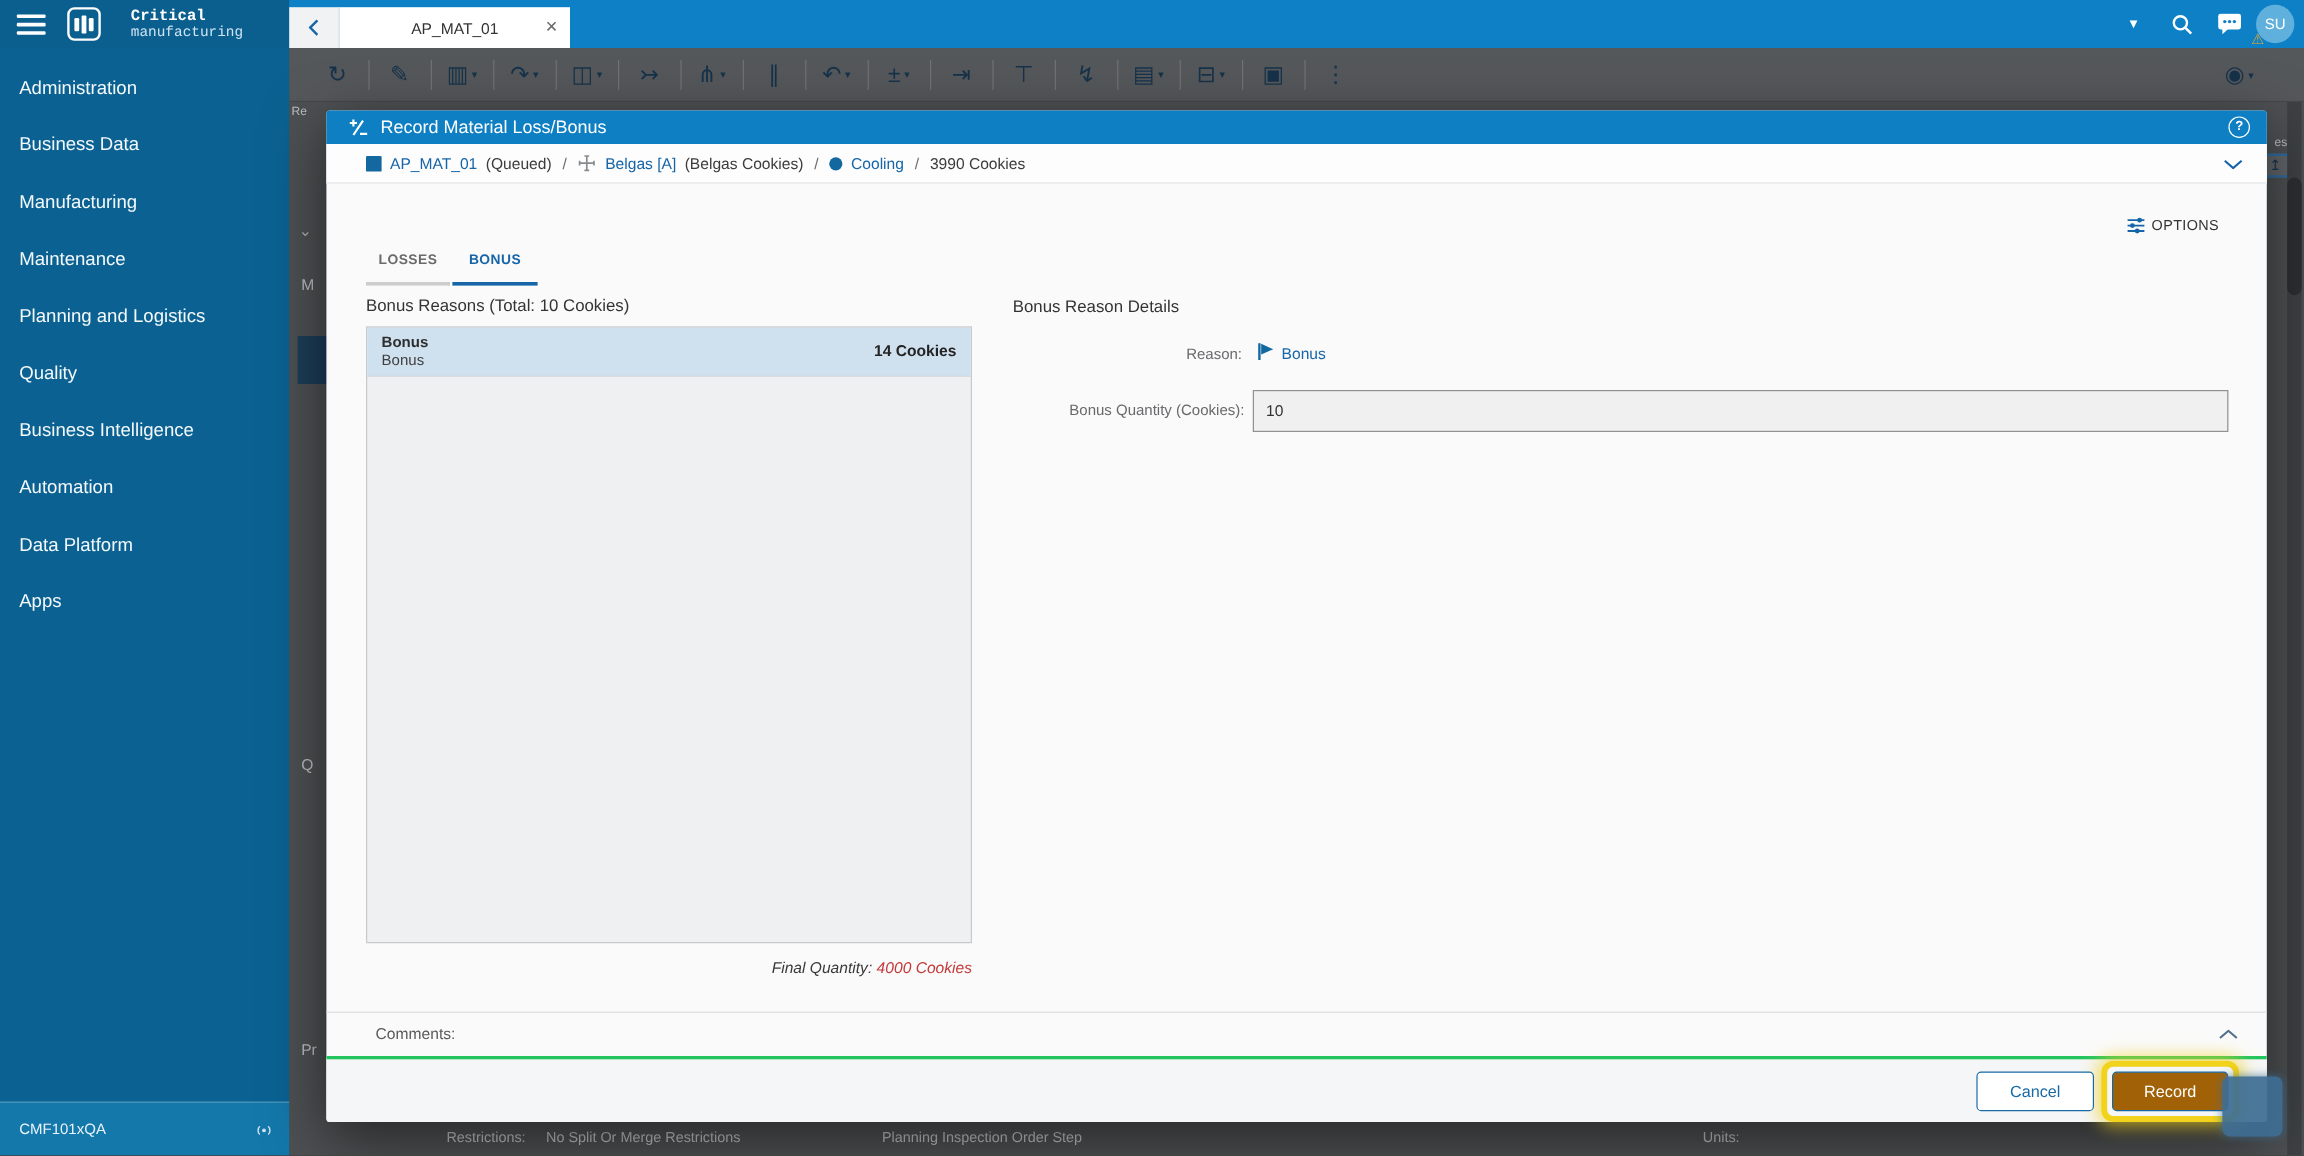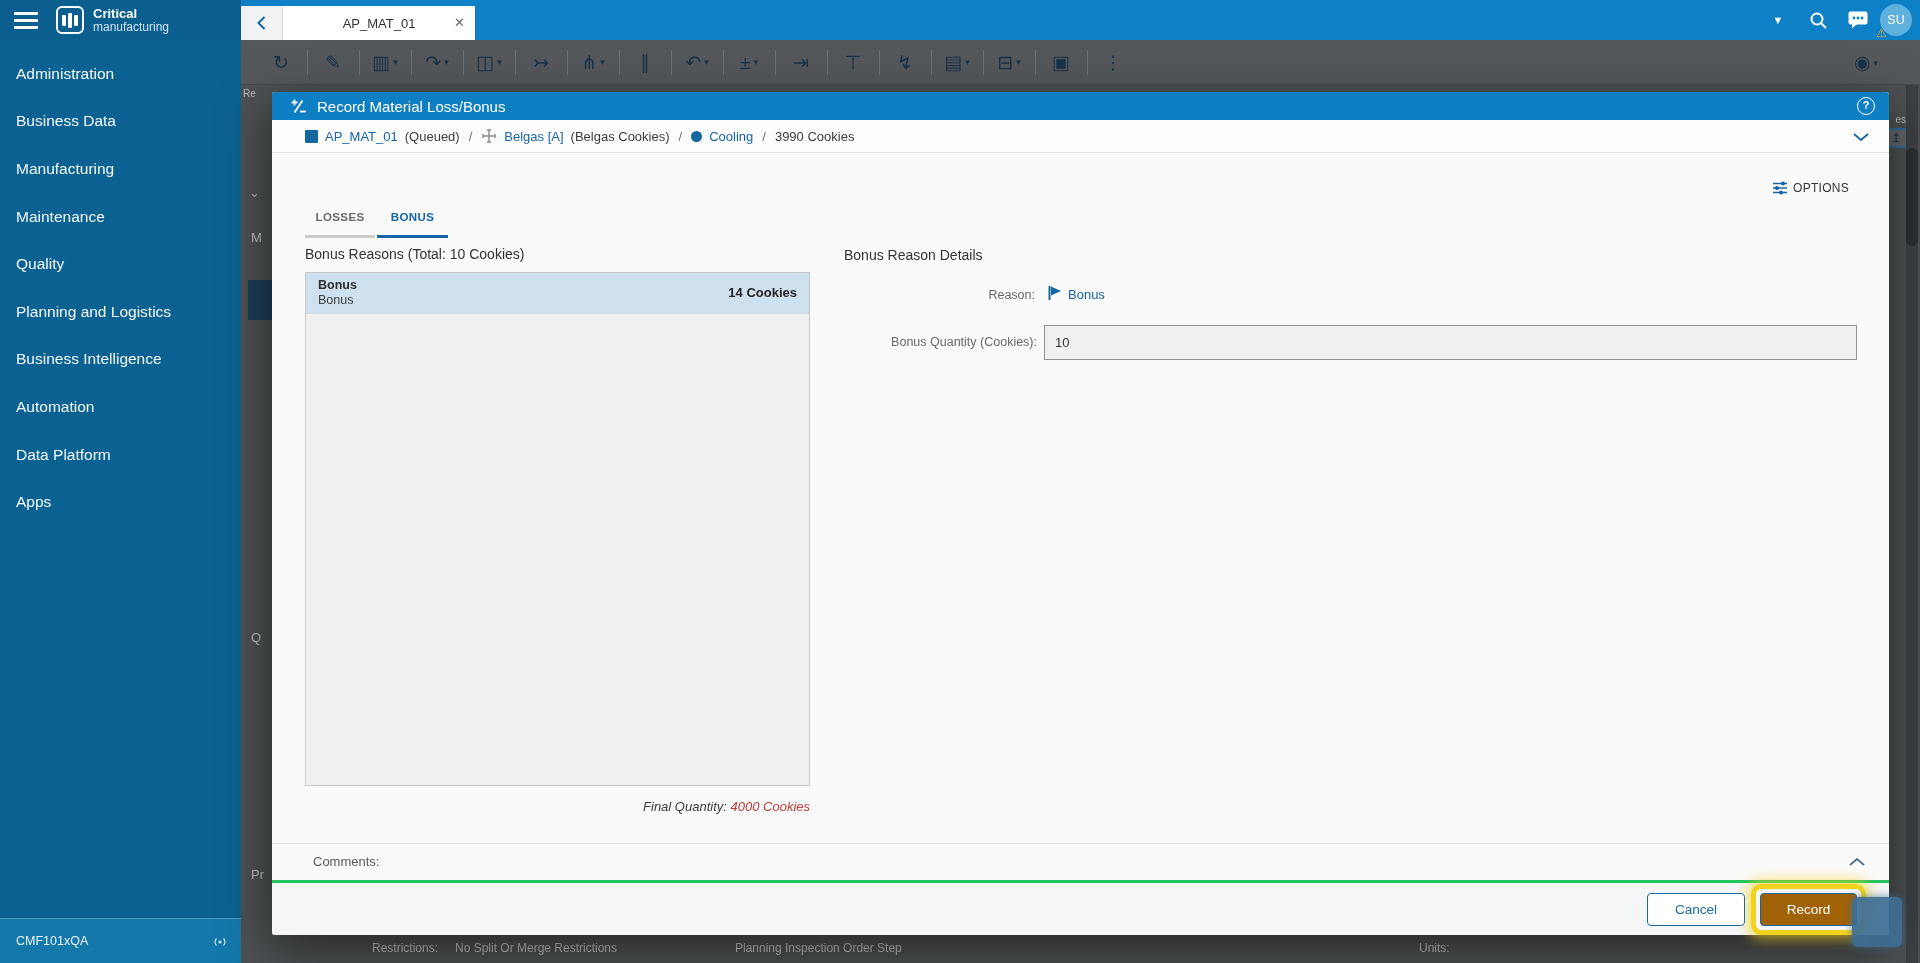--- a/index.html
+++ b/index.html
@@ -11,21 +11,21 @@
   }
 
   
   .topbar { position:absolute; left:0; top:0; width:1920px; height:40px; background:#0d80c6; z-index:30; }
   .topbar-left { position:absolute; left:0; top:0; width:241px; height:40px; background:#0b5f8f; display:flex; align-items:center; }
   .hamburger { width:24px; height:17px; margin-left:14px; display:flex; flex-direction:column; justify-content:space-between; cursor:pointer; }
   .hamburger span { display:block; height:3px; background:#fff; border-radius:1px; }
   .logo-mark { width:28px; height:28px; border:2px solid #fff; border-radius:6px; margin-left:18px; display:flex; align-items:center; justify-content:center; gap:2px; }
   .logo-mark i { display:block; width:4px; background:#fff; border-radius:1px; }
   .logo-mark i:nth-child(1){height:11px;} .logo-mark i:nth-child(2){height:15px;} .logo-mark i:nth-child(3){height:11px;}
-  .logo-text { margin-left:9px; line-height:1.05; }
+  .logo-text { margin-left:25px; line-height:1.05;font-family:Liberation Mono, monospace; }
   .logo-text .l1 { font-size:13px; font-weight:bold; color:#fff; }
   .logo-text .l2 { font-size:12px; color:#cfe4f2; }
 
   .tabstrip { position:absolute; left:241px; top:6px; height:34px; display:flex; }
   .tab-back { width:42px; height:34px; background:#f1f2f4; border-right:1px solid #dddfe1; display:flex; align-items:center; justify-content:center; cursor:pointer; }
   .tab { width:192px; height:34px; background:#ffffff; display:flex; align-items:center; justify-content:center; position:relative; cursor:pointer; }
   .tab-label { font-size:13px; color:#333; }
   .tab-close { position:absolute; right:10px; top:9px; font-size:13px; color:#6b6b6b; cursor:pointer; }
 
   .topbar-right { position:absolute; right:0; top:0; height:40px; display:flex; align-items:center; }
@@ -170,22 +170,22 @@
       </div>
     </div>
   </div>
 
   <div class="sidebar">
     <div class="nav">
       <div class="nav-item">Administration</div>
       <div class="nav-item">Business Data</div>
       <div class="nav-item">Manufacturing</div>
       <div class="nav-item">Maintenance</div>
+      <div class="nav-item">Planning and Logistics</div>
       <div class="nav-item">Quality</div>
-      <div class="nav-item">Planning and Logistics</div>
       <div class="nav-item">Business Intelligence</div>
       <div class="nav-item">Automation</div>
       <div class="nav-item">Data Platform</div>
       <div class="nav-item">Apps</div>
     </div>
     <div class="side-status">
       <span class="env-name">CMF101xQA</span>
       <svg width="14" height="14" viewBox="0 0 14 14">
         <circle cx="7" cy="8" r="1.6" fill="#cfe3f0"></circle>
         <path d="M3.5,11.5 A5,5 0 0 1 3.5,4.5 M10.5,4.5 A5,5 0 0 1 10.5,11.5" fill="none" stroke="#cfe3f0" stroke-width="1.2"></path>

